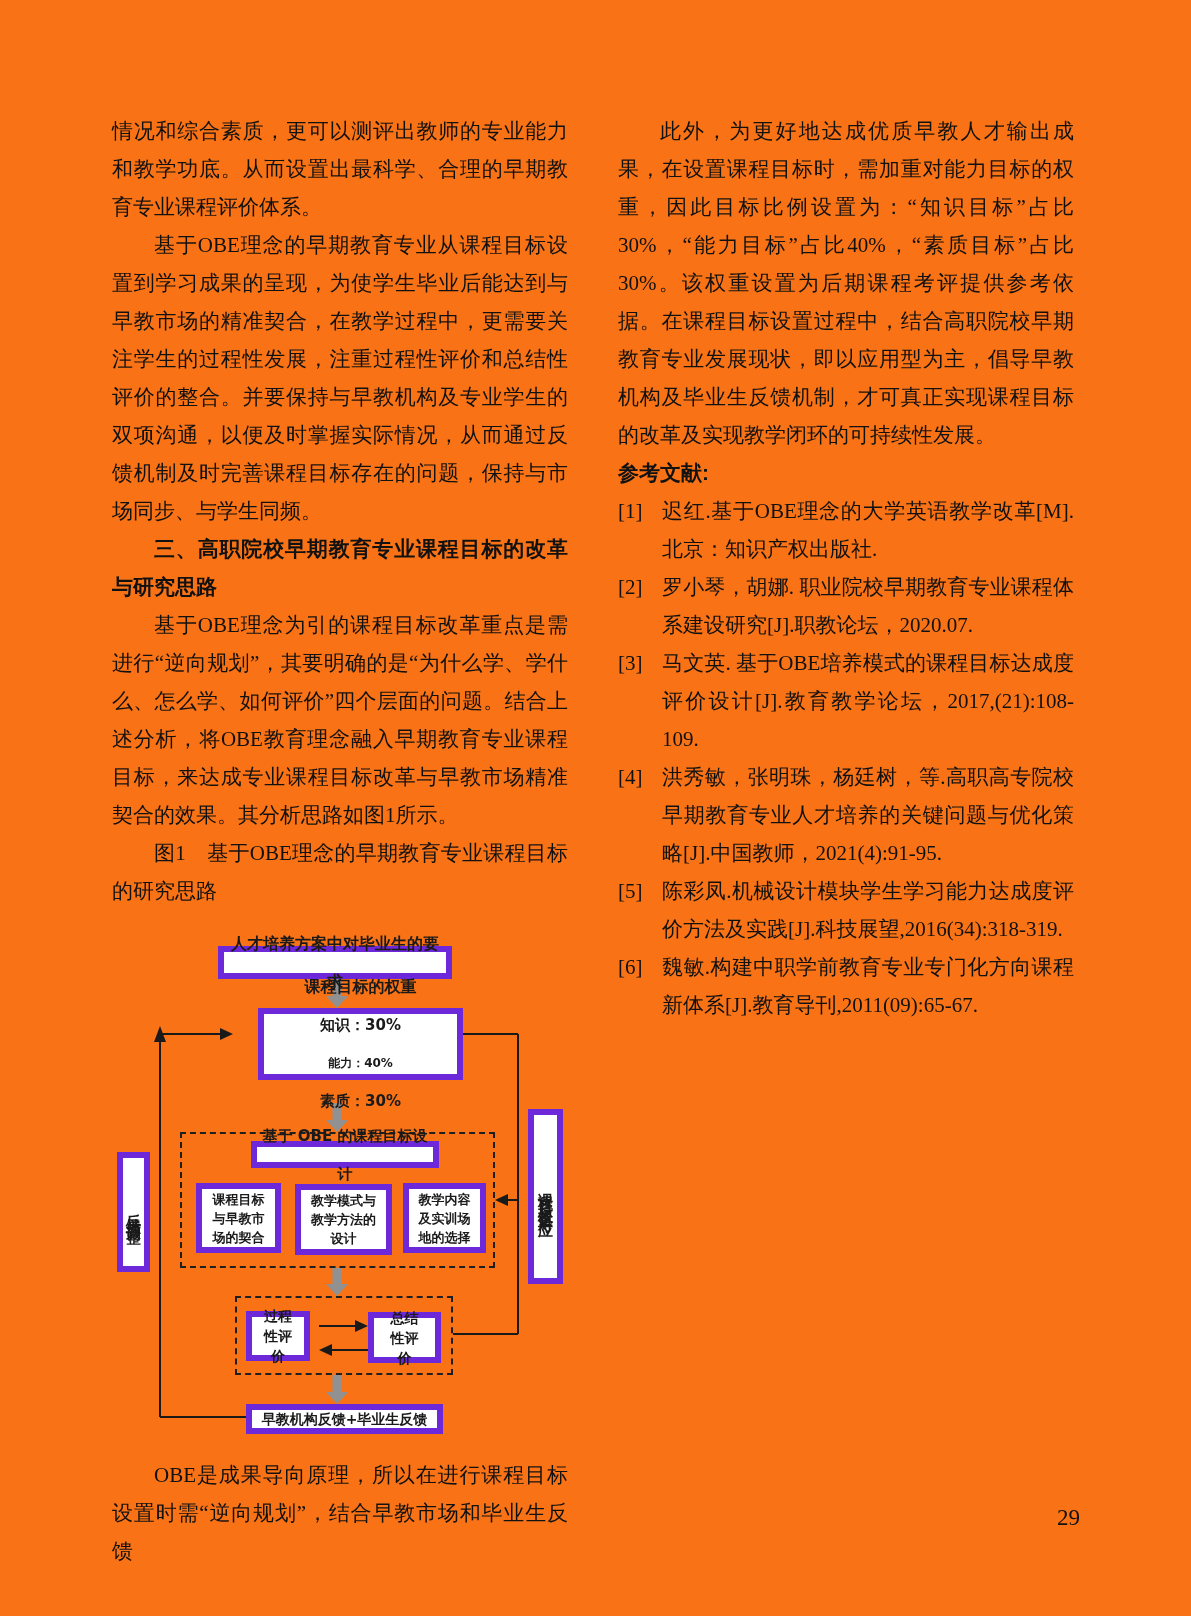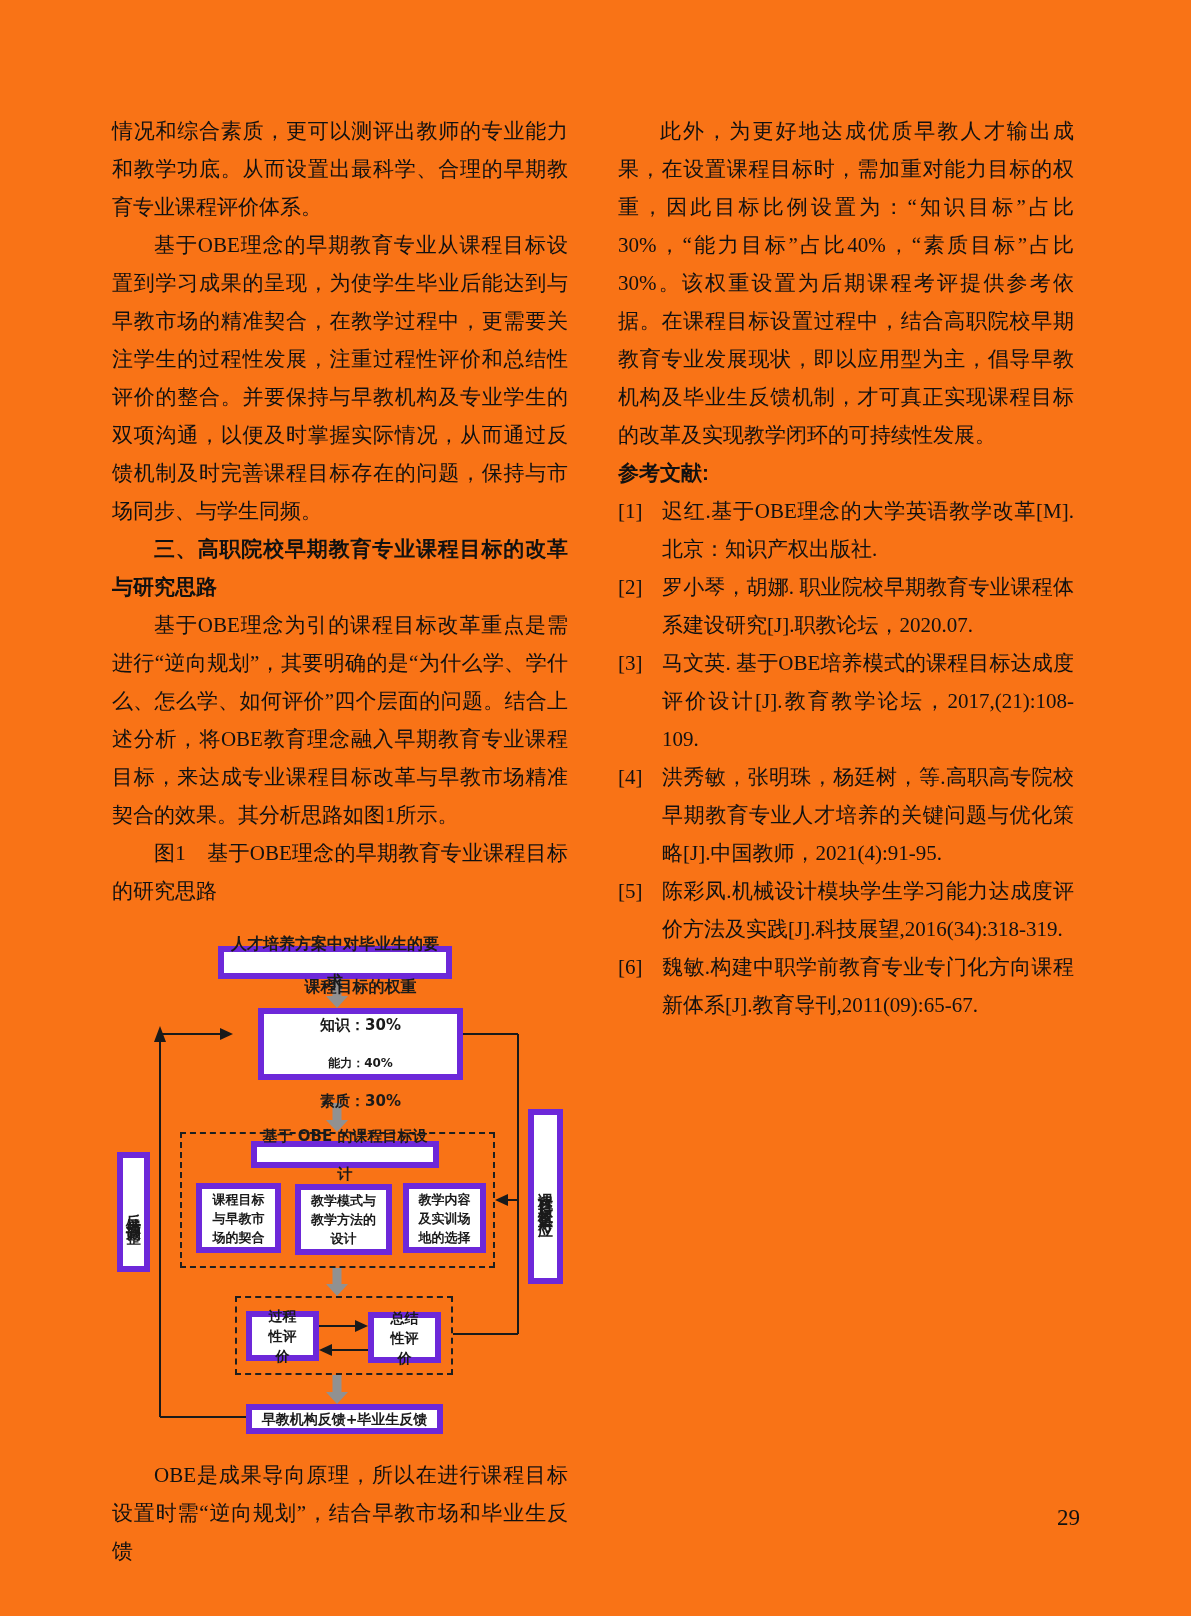--- a/index.html
+++ b/index.html
@@ -139,21 +139,21 @@
       <div class="dbox" style="left:139px;top:211px;width:188px;height:27px;font-size:15px;">基于 OBE 的课程目标设计</div>
 
       <div class="dbox" style="left:84px;top:253px;width:85px;height:70px;font-size:13px;padding:2px 7px;line-height:19px;">课程目标与早教市场的契合</div>
 
       <div class="dbox" style="left:183px;top:254px;width:97px;height:71px;font-size:13px;padding:2px 8px;line-height:19px;">教学模式与教学方法的设计</div>
 
       <div class="dbox" style="left:291px;top:253px;width:83px;height:70px;font-size:13px;padding:2px 7px;line-height:19px;">教学内容及实训场地的选择</div>
 
       <div class="dashed" style="left:123px;top:366px;width:218px;height:79px;"></div>
 
-      <div class="dbox" style="left:134px;top:381px;width:73px;height:50px;font-size:14px;line-height:20px;padding:2px 10px;">过程性评价</div>
+      <div class="dbox" style="left:134px;top:381px;width:64px;height:50px;font-size:14px;line-height:20px;padding:2px 10px;">过程性评价</div>
 
       <div class="dbox" style="left:256px;top:382px;width:73px;height:51px;font-size:14px;line-height:20px;padding:15px 10px;">总结性评价</div>
 
       <div class="dbox" style="left:134px;top:474px;width:197px;height:30px;font-size:14px;">早教机构反馈+毕业生反馈</div>
 
       <div class="dbox vlabel" style="left:5px;top:222px;width:33px;height:120px;font-size:15px;">反馈与调整</div>
 
       <div class="dbox vlabel" style="left:416px;top:179px;width:35px;height:175px;font-size:15px;">课程目标权重对应</div>
     </div>
 

